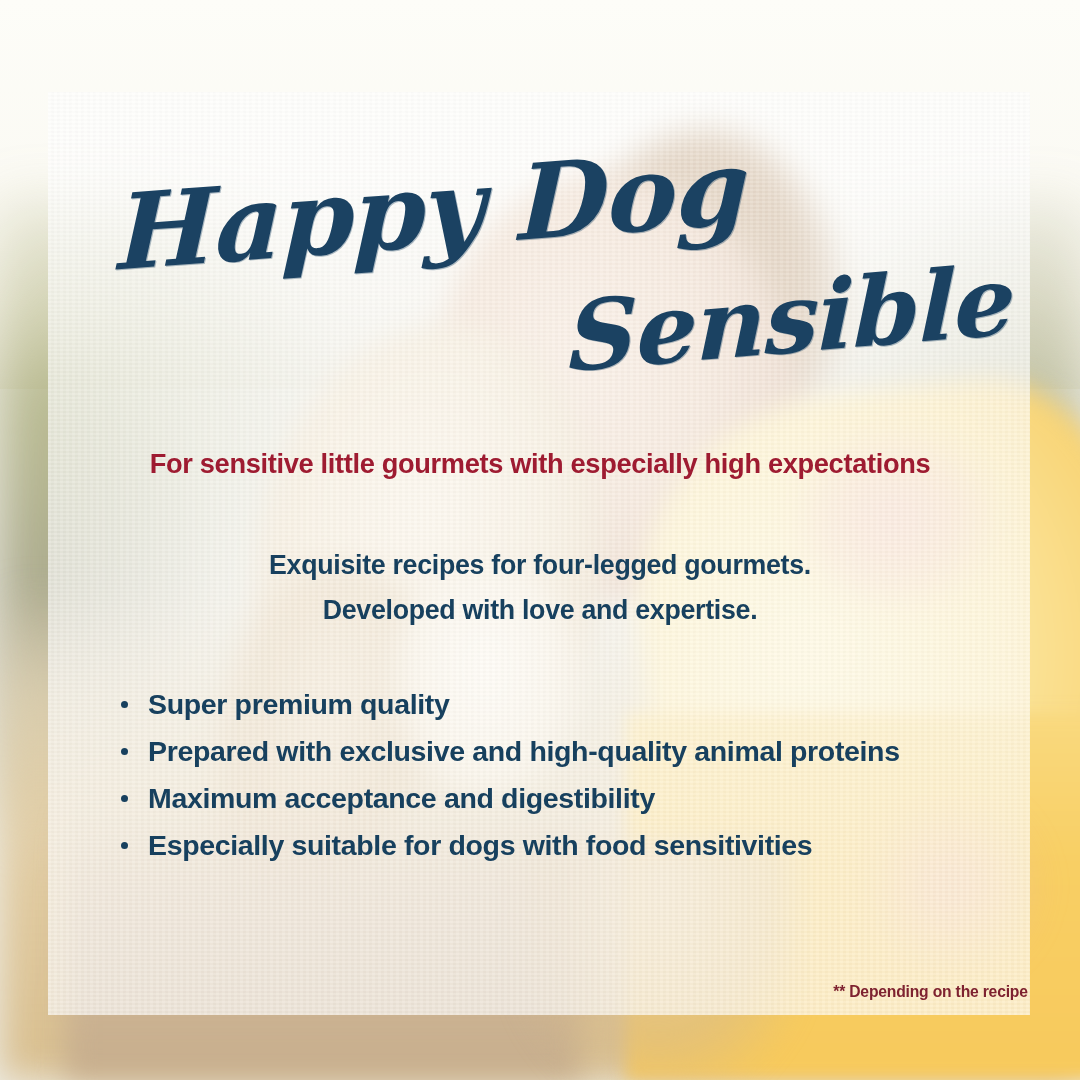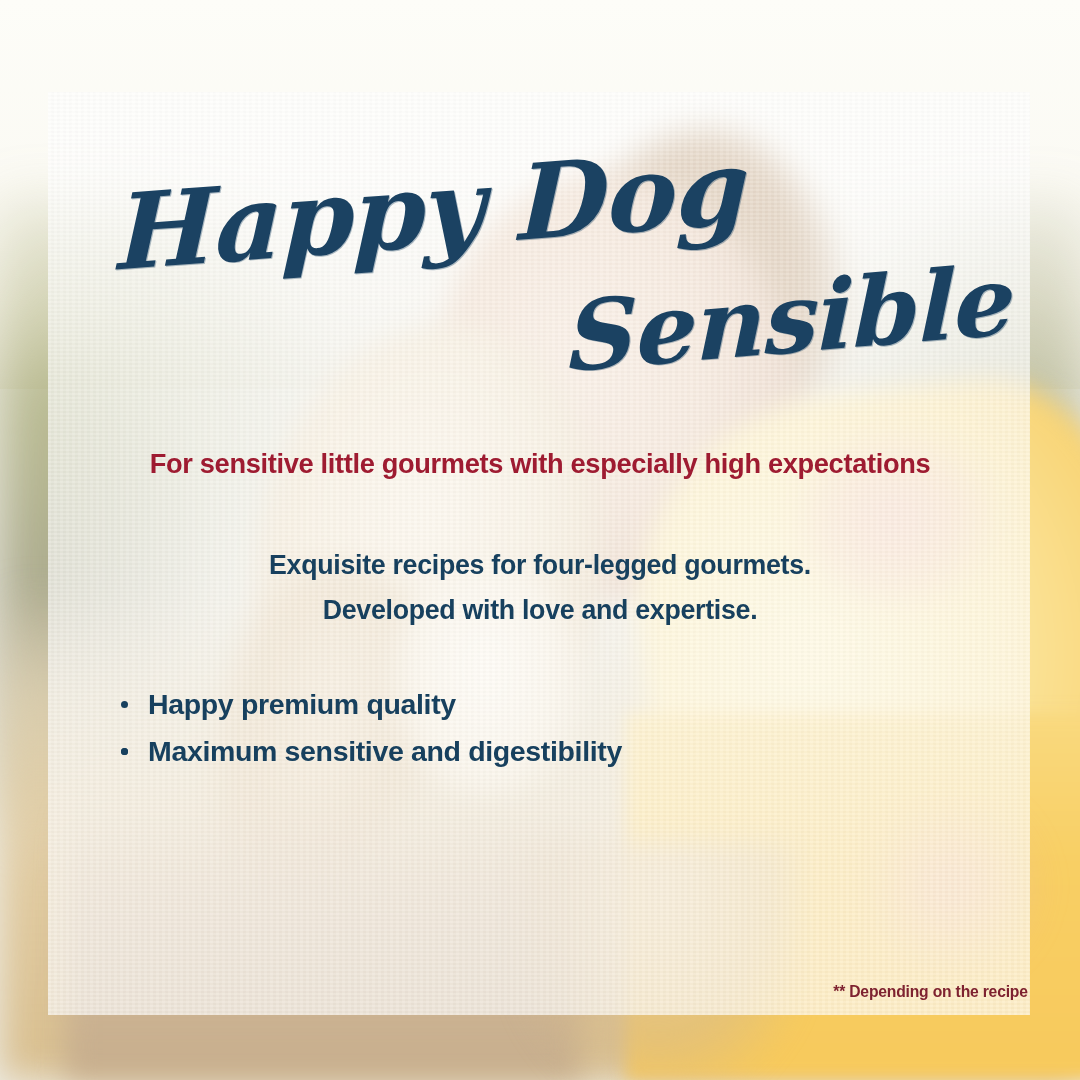--- a/index.html
+++ b/index.html
@@ -320,27 +320,32 @@
     <div class="headline">For sensitive little gourmets with especially high expectations</div>
 
     <div class="subhead">
       <div>Exquisite recipes for four-legged gourmets.</div>
       <div>Developed with love and expertise.</div>
     </div>
 
     <ul class="bullets">
       <li>
         <span class="dot"></span>
-        <span>Happy premium quality</span>
+        <span>Super premium quality</span>
       </li>
       <li>
         <span class="dot"></span>
+        <span>Prepared with exclusive and high-quality animal proteins</span>
       </li>
       <li>
         <span class="dot"></span>
-        <span>Maximum sensitive and digestibility</span>
+        <span>Maximum acceptance and digestibility</span>
+      </li>
+      <li>
+        <span class="dot"></span>
+        <span>Especially suitable for dogs with food sensitivities</span>
       </li>
     </ul>
 
     <div class="footnote">** Depending on the recipe</div>
 
   </div>
 </div>
 
 </body></html>

